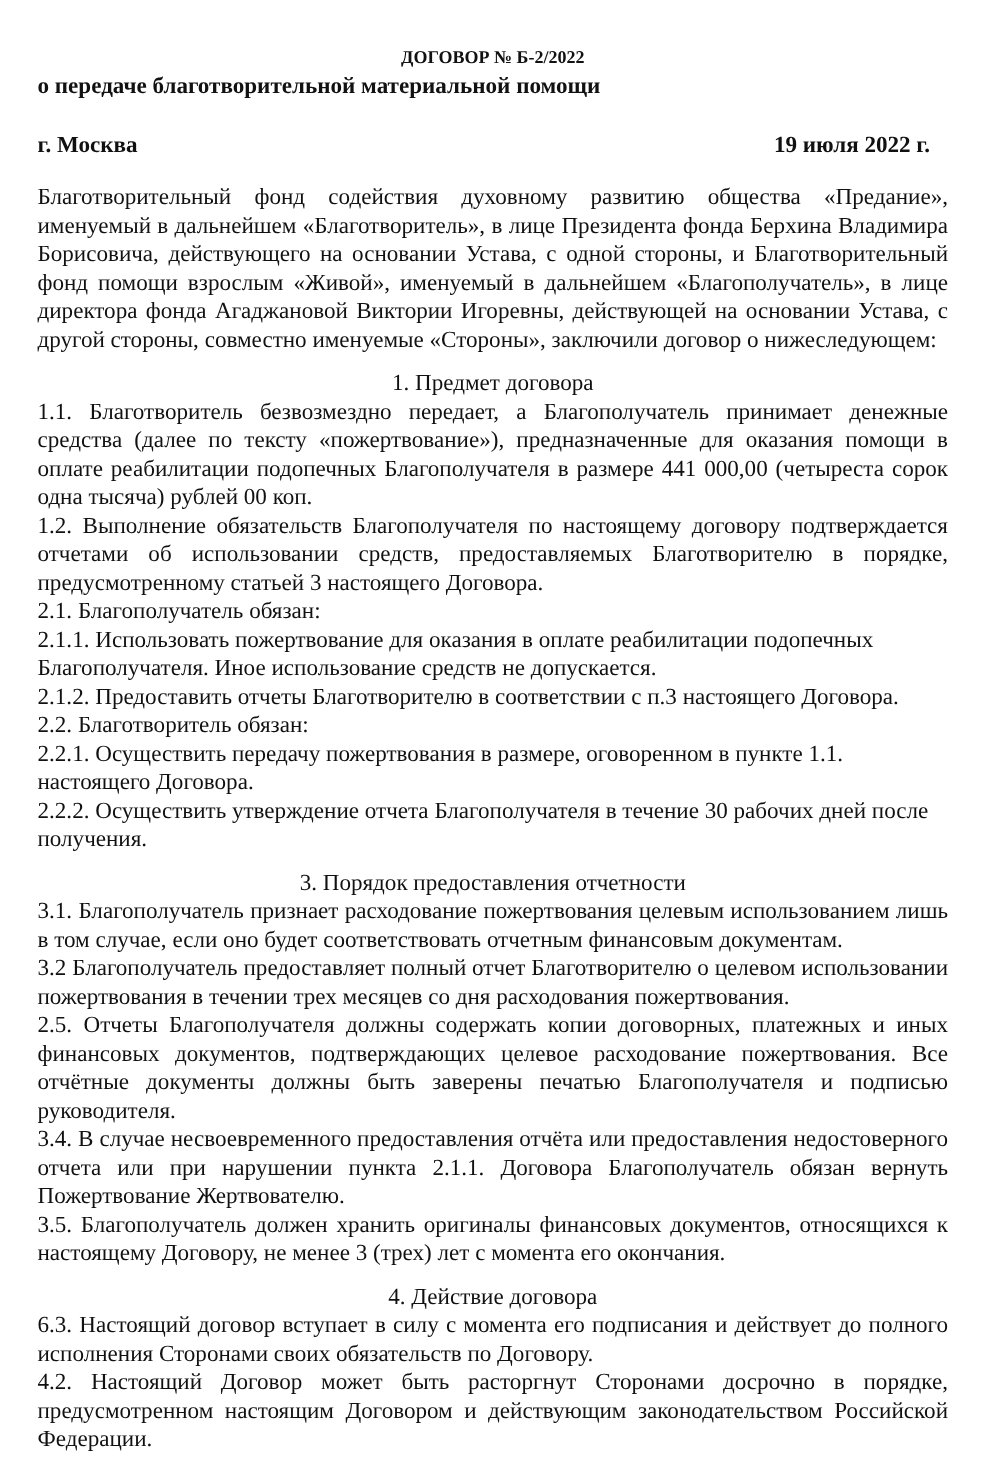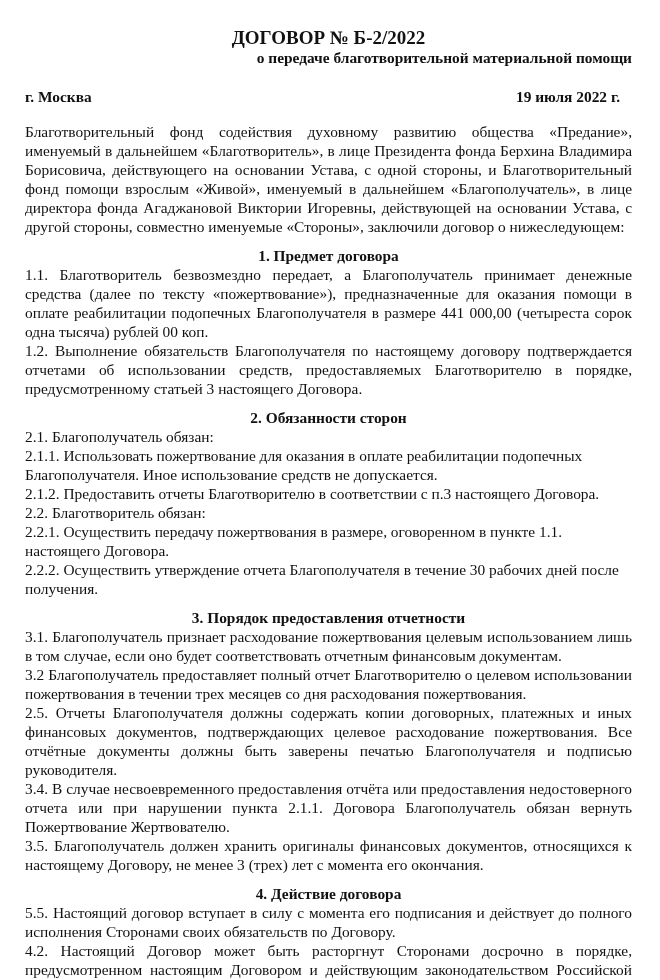--- a/index.html
+++ b/index.html
@@ -4,26 +4,26 @@
 <style>
   html, body { margin: 0; padding: 0; background: #ffffff; }
   body {
     width: 660px; height: 980px; overflow: hidden;
     font-family: "Liberation Serif", serif;
     color: #111;
     font-size: 15.4px;
     line-height: 19px;
   }
   .page { position: relative; padding: 28px 28px 0 25px; box-sizing: border-box; width: 660px; }
-  .title { text-align: center; font-weight: bold; font-size: 19px; line-height: 20px; margin: 0; }
-  .subtitle { text-align: right; font-weight: bold; margin: 0; line-height: 20px; }
+  .title { text-align: center; font-weight: bold; font-size: 12px; line-height: 20px; margin: 0; }
+  .subtitle { text-align: left; font-weight: bold; margin: 0; line-height: 20px; }
   .cityline { display: flex; justify-content: space-between; font-weight: bold; margin-top: 19px; padding-right: 12px; }
   .intro { text-align: justify; margin-top: 16px; }
   .intro b { font-weight: normal; }
-  .section-heading { text-align: center; font-weight: bold; margin-top: 10px; line-height: 19px; }
+  .section-heading { text-align: center; font-weight: normal; margin-top: 10px; line-height: 19px; }
   .clause { text-align: justify; margin: 0; }
   .nojust { text-align: left; }
 </style>
 </head>
 <body>
 
 <div class="page">
   <p class="title">ДОГОВОР № Б-2/2022</p>
   <p class="subtitle">о передаче благотворительной материальной помощи</p>
 
@@ -36,37 +36,36 @@
     <b>Благотворительный фонд содействия духовному развитию общества «Предание»</b><span>, именуемый в дальнейшем «Благотворитель», в лице Президента фонда Берхина Владимира Борисовича, действующего на основании Устава, с одной стороны, и </span><b>Благотворительный фонд помощи взрослым «Живой»</b><span>, именуемый в дальнейшем «Благополучатель», в лице директора фонда Агаджановой Виктории Игоревны, действующей на основании Устава, с другой стороны, совместно именуемые «Стороны», заключили договор о нижеследующем:</span>
   </div>
 
   <div>
     <div class="section-heading">1. Предмет договора</div>
     <p class="clause">1.1. Благотворитель безвозмездно передает, а Благополучатель принимает денежные средства (далее по тексту «пожертвование»), предназначенные для оказания помощи в оплате реабилитации подопечных Благополучателя в размере 441 000,00 (четыреста сорок одна тысяча) рублей 00 коп.</p>
     <p class="clause">1.2. Выполнение обязательств Благополучателя по настоящему договору подтверждается отчетами об использовании средств, предоставляемых Благотворителю в порядке, предусмотренному статьей 3 настоящего Договора.</p>
   </div>
 
   <div>
-    <div class="section-heading">2. Обязанности сторон</div>
     <p class="clause nojust">2.1. Благополучатель обязан:</p>
     <p class="clause nojust">2.1.1. Использовать пожертвование для оказания в оплате реабилитации подопечных Благополучателя. Иное использование средств не допускается.</p>
     <p class="clause nojust">2.1.2. Предоставить отчеты Благотворителю в соответствии с п.3 настоящего Договора.</p>
     <p class="clause nojust">2.2. Благотворитель обязан:</p>
     <p class="clause nojust">2.2.1. Осуществить передачу пожертвования в размере, оговоренном в пункте 1.1. настоящего Договора.</p>
     <p class="clause nojust">2.2.2. Осуществить утверждение отчета Благополучателя в течение 30 рабочих дней после получения.</p>
   </div>
 
   <div>
     <div class="section-heading">3. Порядок предоставления отчетности</div>
     <p class="clause">3.1. Благополучатель признает расходование пожертвования целевым использованием лишь в том случае, если оно будет соответствовать отчетным финансовым документам.</p>
     <p class="clause">3.2 Благополучатель предоставляет полный отчет Благотворителю о целевом использовании пожертвования в течении трех месяцев со дня расходования пожертвования.</p>
     <p class="clause">2.5. Отчеты Благополучателя должны содержать копии договорных, платежных и иных финансовых документов, подтверждающих целевое расходование пожертвования. Все отчётные документы должны быть заверены печатью Благополучателя и подписью руководителя.</p>
     <p class="clause">3.4. В случае несвоевременного предоставления отчёта или предоставления недостоверного отчета или при нарушении пункта 2.1.1. Договора Благополучатель обязан вернуть Пожертвование Жертвователю.</p>
     <p class="clause">3.5. Благополучатель должен хранить оригиналы финансовых документов, относящихся к настоящему Договору, не менее 3 (трех) лет с момента его окончания.</p>
   </div>
 
   <div>
     <div class="section-heading">4. Действие договора</div>
-    <p class="clause">5.5. Настоящий договор вступает в силу с момента его подписания и действует до полного исполнения Сторонами своих обязательств по Договору.</p>
+    <p class="clause">6.3. Настоящий договор вступает в силу с момента его подписания и действует до полного исполнения Сторонами своих обязательств по Договору.</p>
     <p class="clause">4.2. Настоящий Договор может быть расторгнут Сторонами досрочно в порядке, предусмотренном настоящим Договором и действующим законодательством Российской Федерации.</p>
   </div>
 
 </div>
 
 </body></html>

